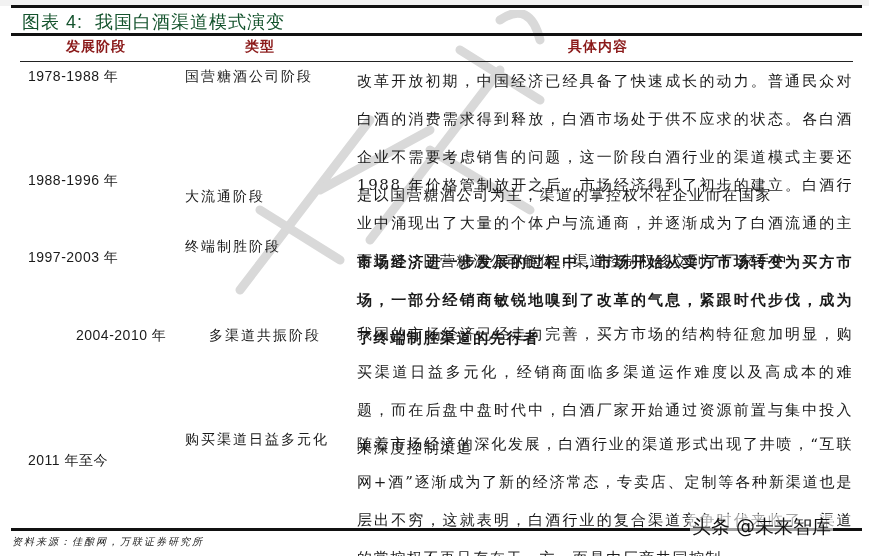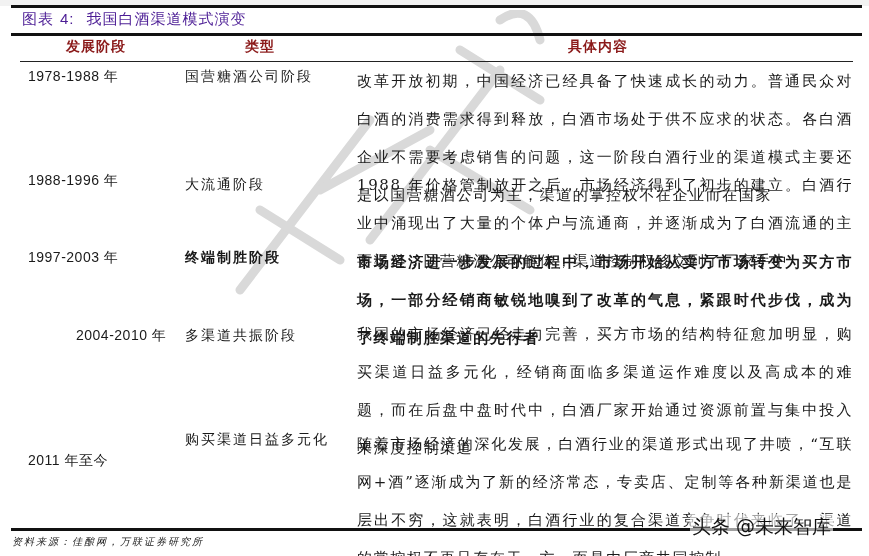--- a/index.html
+++ b/index.html
@@ -4,21 +4,21 @@
   <style>
     html, body { margin: 0; padding: 0; }
     body {
       width: 869px; height: 556px; background: #ffffff; position: relative; overflow: hidden;
       font-family: "DejaVu Sans", "Liberation Sans", sans-serif; color: #1a1a1a;
     }
     .topshade { position: absolute; left: 0; top: 0; width: 869px; height: 6px; background: #f2f2f2; }
     .rule-thick { position: absolute; left: 11px; width: 851px; height: 3px; background: #111; }
     .rule-thin { position: absolute; left: 20px; width: 833px; height: 1px; background: #222; }
     .title {
-      position: absolute; left: 22px; top: 10px; font-size: 15px; color: #4c1d95; letter-spacing: 1px;
+      position: absolute; left: 22px; top: 10px; font-size: 18px; color: #14532d; letter-spacing: 1px;
       font-family: "DejaVu Serif", serif;
     }
     .title .num { margin: 0 12px 0 6px; font-family: "Liberation Sans", sans-serif; }
     .hdr {
       position: absolute; top: 38px; font-size: 14px; font-weight: bold; color: #8b1a1a;
       letter-spacing: 1px; font-family: "DejaVu Serif", serif;
     }
     .cell {
       position: absolute; font-size: 14px; color: #1a1a1a; letter-spacing: 0.5px;
     }
@@ -72,33 +72,33 @@
 <div class="rule-thin" style="top:61px;"></div>
 
 <div>
   <div class="cell period" style="top:68px;">1978-1988 年</div>
   <div class="cell type" style="top:68px;">国营糖酒公司阶段</div>
   <div class="cell content" style="top:62px;">改革开放初期，中国经济已经具备了快速成长的动力。普通民众对白酒的消费需求得到释放，白酒市场处于供不应求的状态。各白酒企业不需要考虑销售的问题，这一阶段白酒行业的渠道模式主要还是以国营糖酒公司为主，渠道的掌控权不在企业而在国家</div>
 </div>
 
 <div>
   <div class="cell period" style="top:172px;">1988-1996 年</div>
-  <div class="cell type" style="top:176px;">大流通阶段</div>
+  <div class="cell type" style="top:188px;">大流通阶段</div>
   <div class="cell content" style="top:166px;">1988 年价格管制放开之后，市场经济得到了初步的建立。白酒行业中涌现出了大量的个体户与流通商，并逐渐成为了白酒流通的主要渠道，国营糖酒公司解体，渠道控制权移交到了厂家手中</div>
 </div>
 
 <div>
   <div class="cell period" style="top:249px;">1997-2003 年</div>
-  <div class="cell type" style="top:249px;font-weight:bold;">终端制胜阶段</div>
+  <div class="cell type" style="top:238px;">终端制胜阶段</div>
   <div class="cell content" style="top:243px;font-weight:bold;">市场经济进一步发展的过程中，市场开始从卖方市场转变为买方市场，一部分经销商敏锐地嗅到了改革的气息，紧跟时代步伐，成为了终端制胜渠道的先行者</div>
 </div>
 
 <div>
   <div class="cell period" style="top:327px;margin-left:48px;">2004-2010 年</div>
-  <div class="cell type" style="top:327px;">多渠道共振阶段</div>
+  <div class="cell type" style="top:327px;margin-left:24px;">多渠道共振阶段</div>
   <div class="cell content" style="top:315px;">我国的市场经济已经走向完善，买方市场的结构特征愈加明显，购买渠道日益多元化，经销商面临多渠道运作难度以及高成本的难题，而在后盘中盘时代中，白酒厂家开始通过资源前置与集中投入来深度控制渠道</div>
 </div>
 
 <div>
   <div class="cell period" style="top:431px;margin-top:21px;">2011 年至今</div>
   <div class="cell type" style="top:431px;">购买渠道日益多元化</div>
   <div class="cell content" style="top:425px;">随着市场经济的深化发展，白酒行业的渠道形式出现了井喷，“互联网+酒”逐渐成为了新的经济常态，专卖店、定制等各种新渠道也是层出不穷，这就表明，白酒行业的复合渠道竞争时代来临了，渠道的掌控权不再只存在于一方，而是由厂商共同控制</div>
 </div>
 
 <div class="rule-thick" style="top:528px;"></div>

